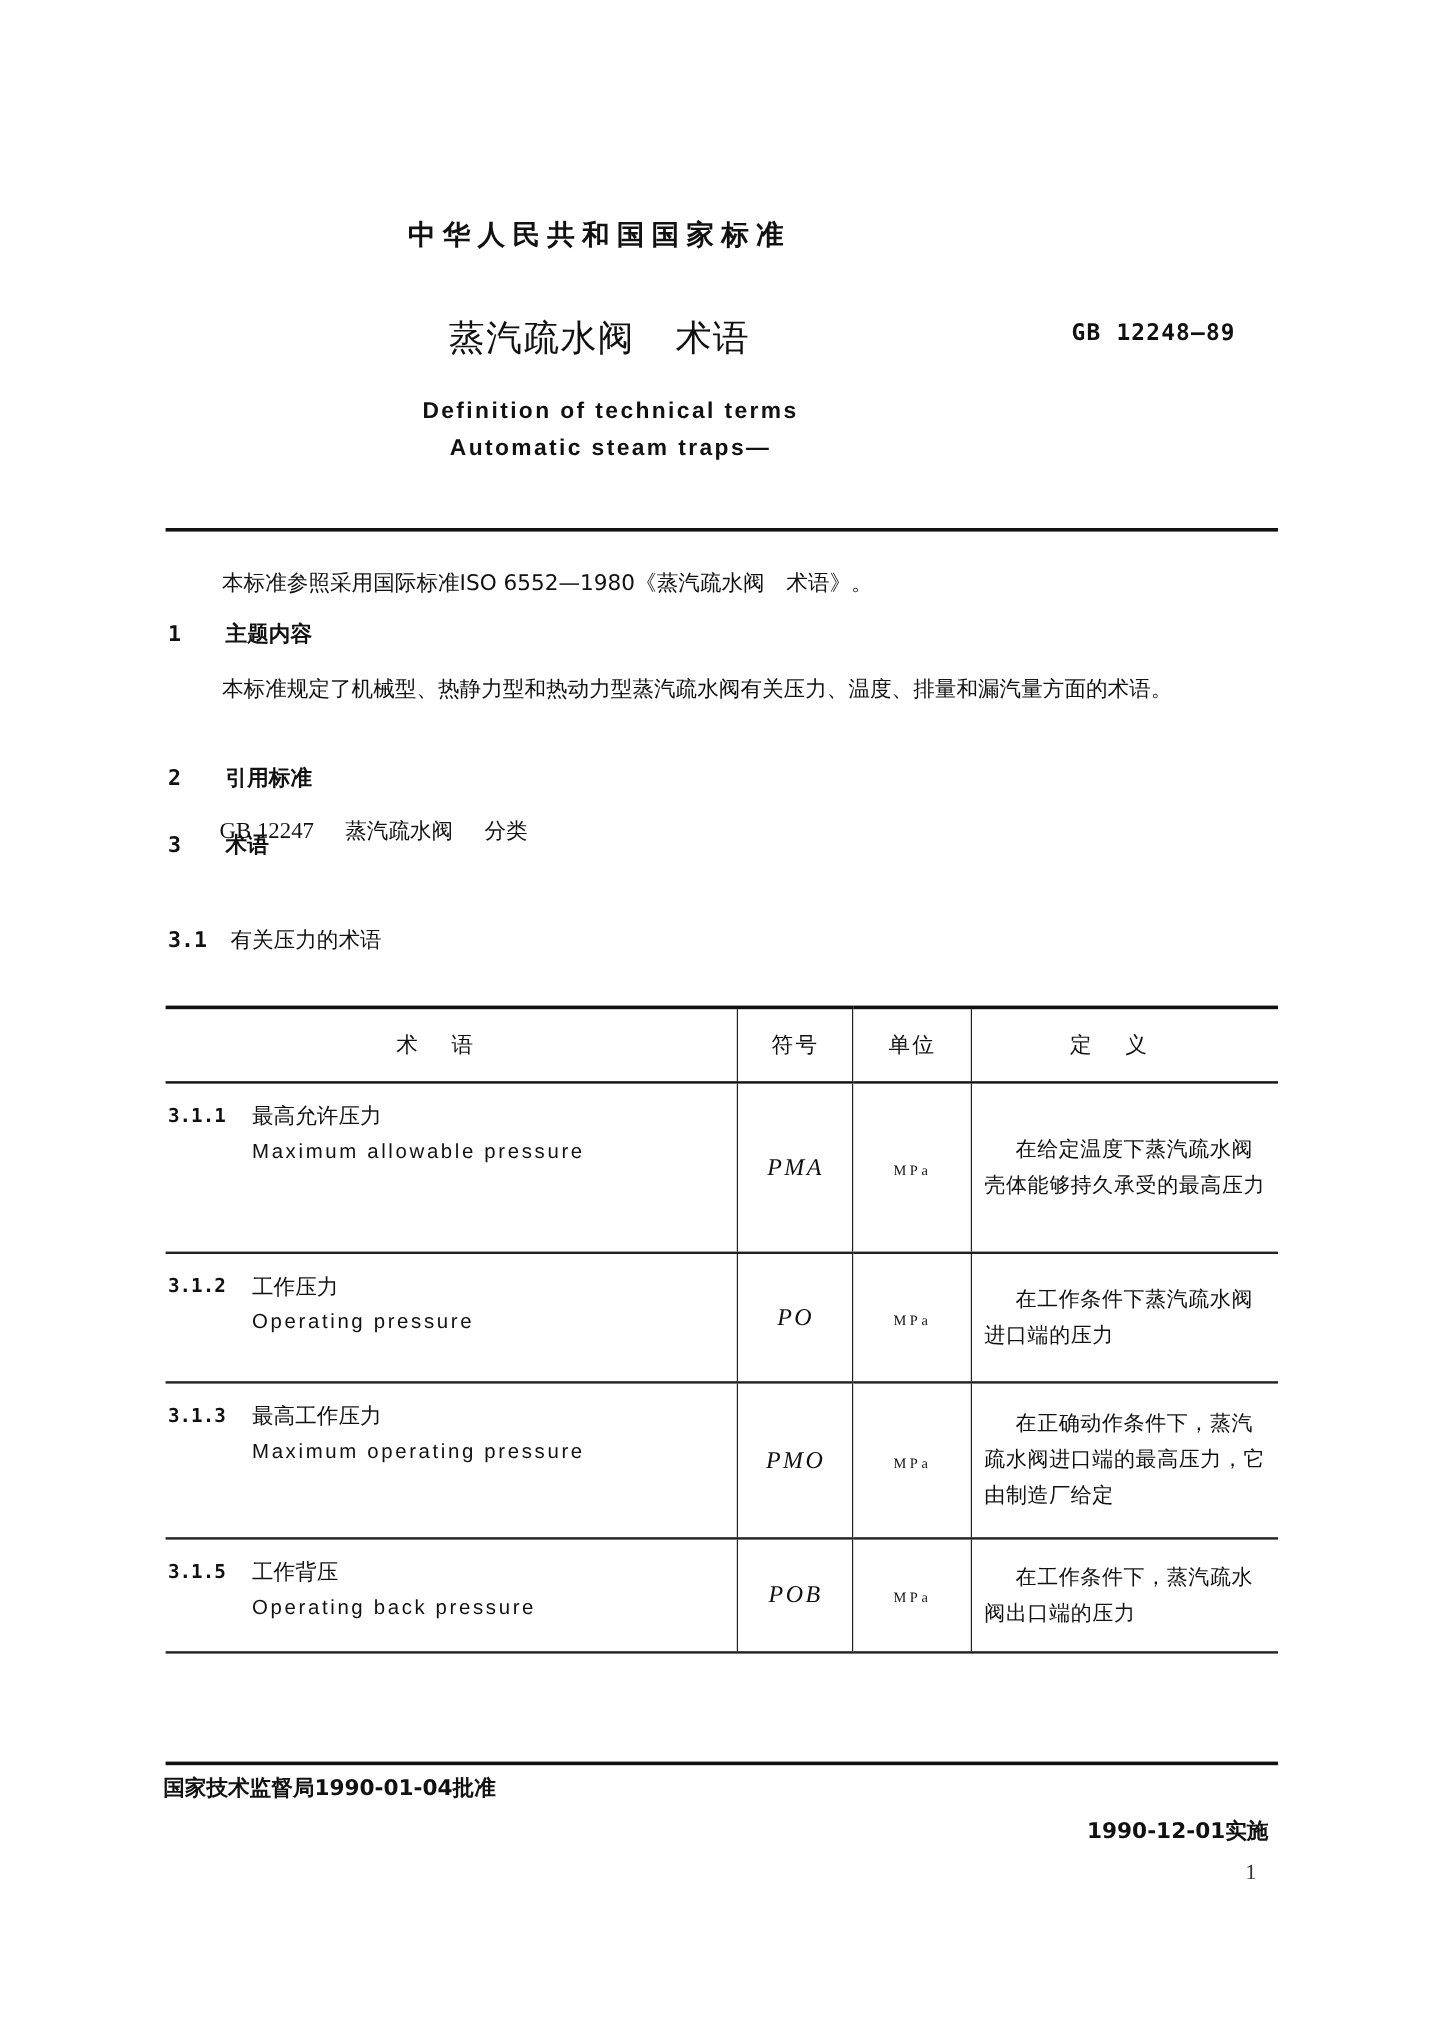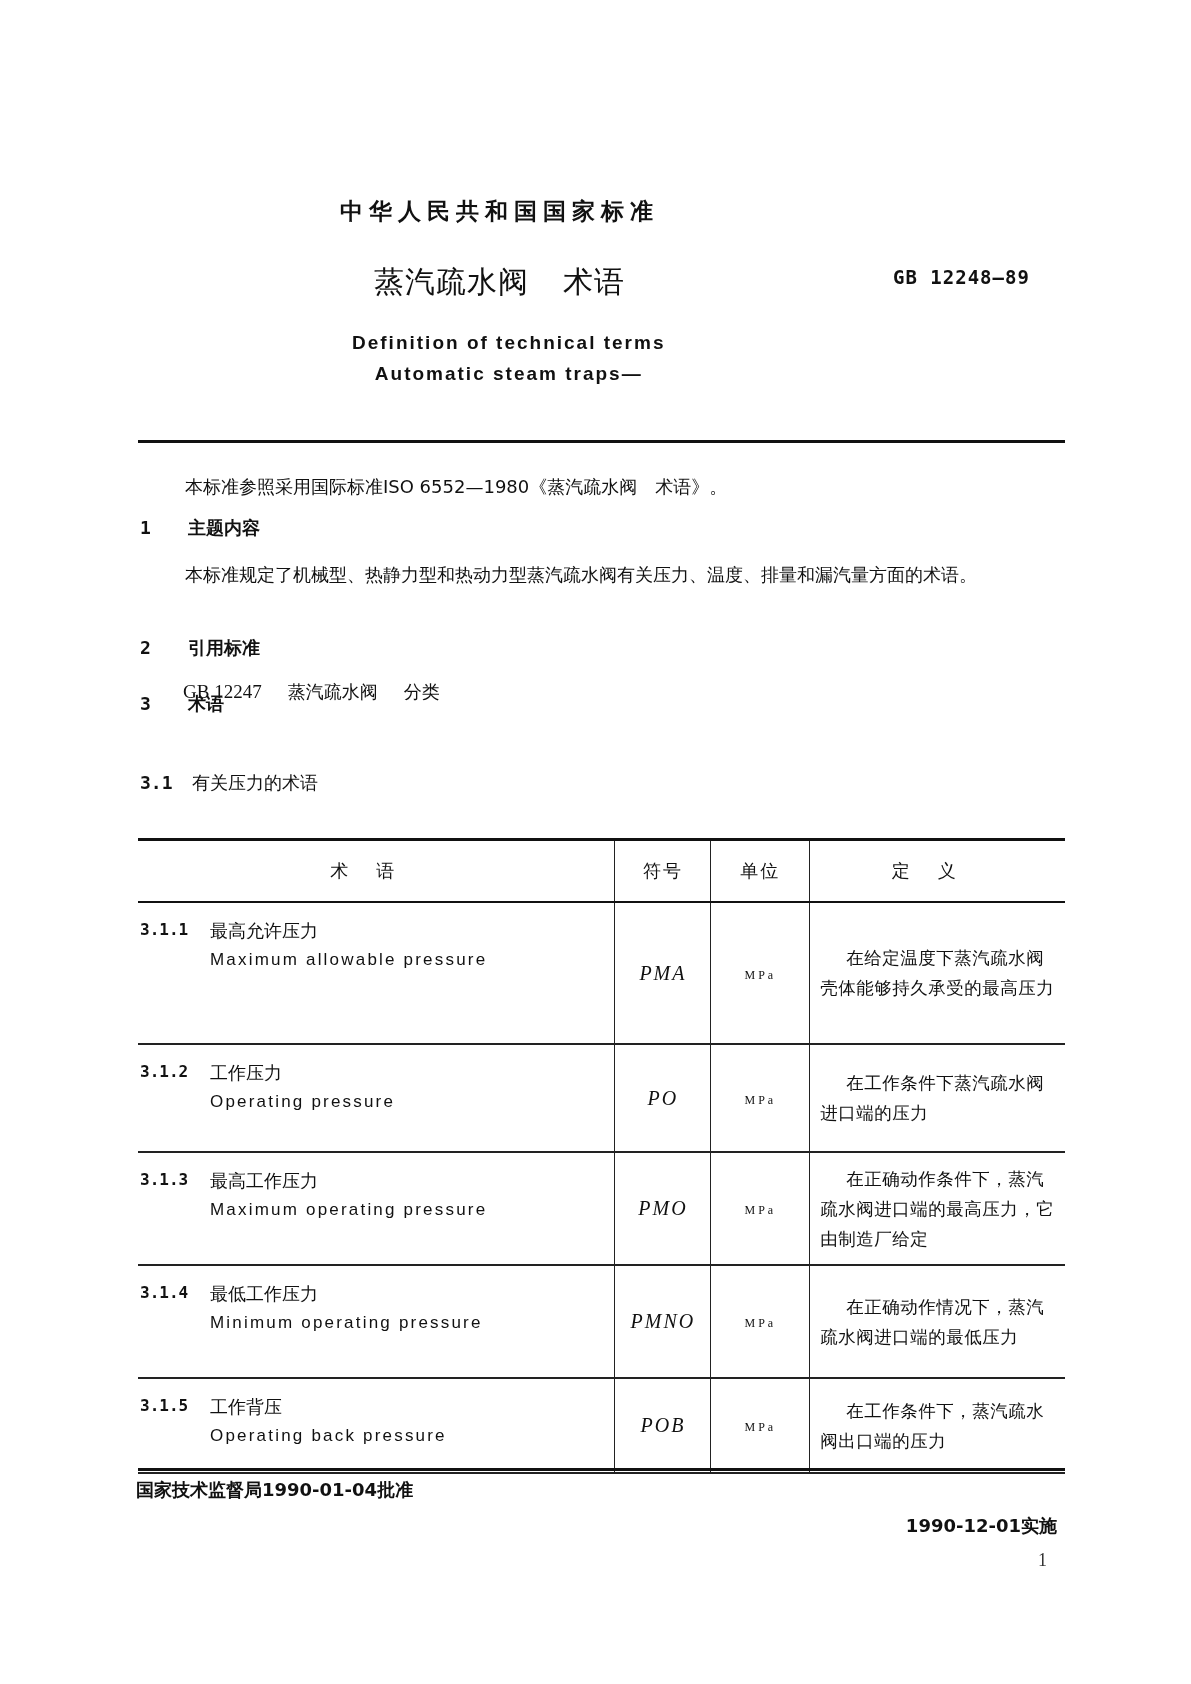--- a/index.html
+++ b/index.html
@@ -1,18 +1,18 @@
 <!DOCTYPE html>
 <html><head>
 <meta charset="utf-8">
 <style>
   html, body { margin: 0; padding: 0; background: #ffffff; }
   body { width: 1191px; height: 1684px; position: relative; overflow: hidden; color: #111; font-family: "DejaVu Sans", sans-serif; }
   .abs { position: absolute; }
-  .national { left: 340px; top: 196px; font-size: 23px; font-weight: bold; letter-spacing: 6px; }
+  .national { left: 340px; top: 180px; font-size: 23px; font-weight: bold; letter-spacing: 6px; }
   .title-cn { left: 374px; top: 262px; font-size: 30px; letter-spacing: 1px; }
   .title-cn .gap { display: inline-block; width: 34px; }
   .gbcode { left: 893px; top: 266px; font-size: 19px; font-weight: bold; font-family: "DejaVu Sans Mono", monospace; letter-spacing: 1px; }
   .title-en { left: 352px; top: 327px; font-size: 19px; font-weight: bold; letter-spacing: 2px; font-family: "Liberation Sans", sans-serif; line-height: 31px; text-align: center; }
   .rule-top { left: 138px; top: 440px; width: 927px; height: 3px; background: #111; }
   .p { font-size: 18px; line-height: 30px; }
   .intro { left: 185px; top: 472px; }
   .h { font-size: 18px; font-weight: bold; }
   .h .num { display: inline-block; width: 48px; font-family: "DejaVu Sans Mono", monospace; }
   .h1 { left: 140px; top: 516px; }
@@ -125,50 +125,34 @@
             <div class="term-en">Operating pressure</div>
           </div>
         </div>
       </td>
       <td class="c-sym"><span class="sym">PO</span></td>
       <td class="c-unit"><span class="unit">MPa</span></td>
       <td class="c-def">
           <div class="def">在工作条件下蒸汽疏水阀进口端的压力</div>
         </td>
     </tr>
-    <tr style="height:113px">
+    <tr style="height:130px">
       <td class="c-term" style="vertical-align:top">
         <div class="term-cell">
           <div class="term-num">3.1.3</div>
           <div>
             <div class="term-cn">最高工作压力</div>
             <div class="term-en">Maximum operating pressure</div>
           </div>
         </div>
       </td>
       <td class="c-sym"><span class="sym">PMO</span></td>
       <td class="c-unit"><span class="unit">MPa</span></td>
       <td class="c-def">
           <div class="def">在正确动作条件下，蒸汽疏水阀进口端的最高压力，它由制造厂给定</div>
-        </td>
-    </tr>
-    <tr style="height:113px">
-      <td class="c-term" style="vertical-align:top">
-        <div class="term-cell">
-          <div class="term-num">3.1.4</div>
-          <div>
-            <div class="term-cn">最低工作压力</div>
-            <div class="term-en">Minimum operating pressure</div>
-          </div>
-        </div>
-      </td>
-      <td class="c-sym"><span class="sym">PMNO</span></td>
-      <td class="c-unit"><span class="unit">MPa</span></td>
-      <td class="c-def">
-          <div class="def">在正确动作情况下，蒸汽疏水阀进口端的最低压力</div>
         </td>
     </tr>
     <tr style="height:95px">
       <td class="c-term" style="vertical-align:top">
         <div class="term-cell">
           <div class="term-num">3.1.5</div>
           <div>
             <div class="term-cn">工作背压</div>
             <div class="term-en">Operating back pressure</div>
           </div>

